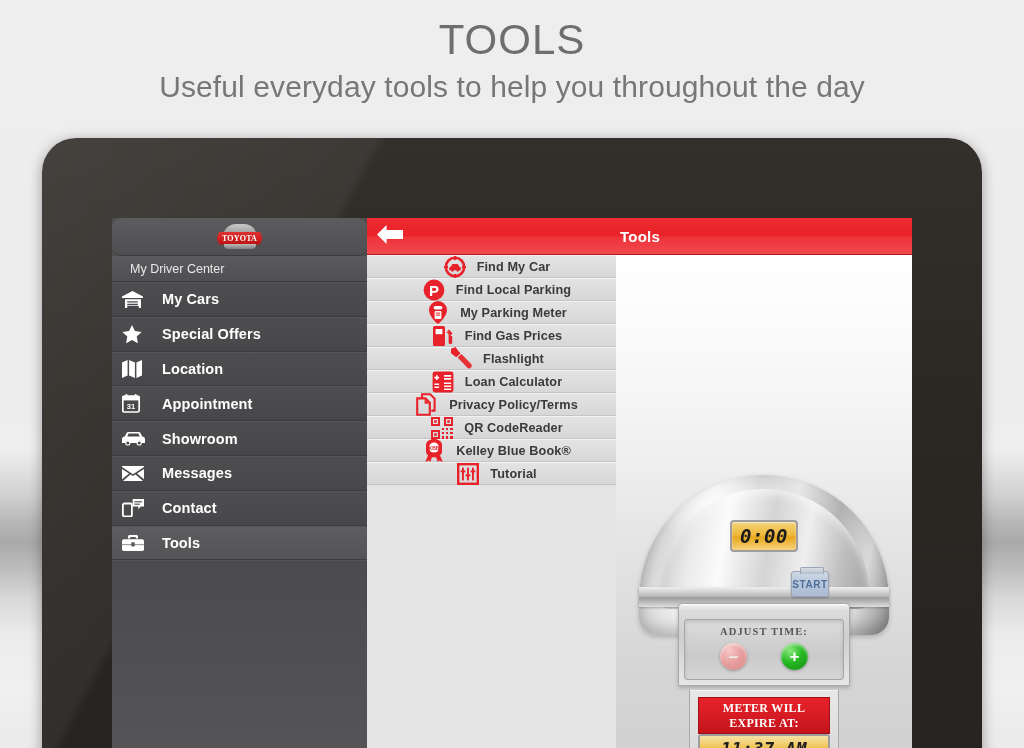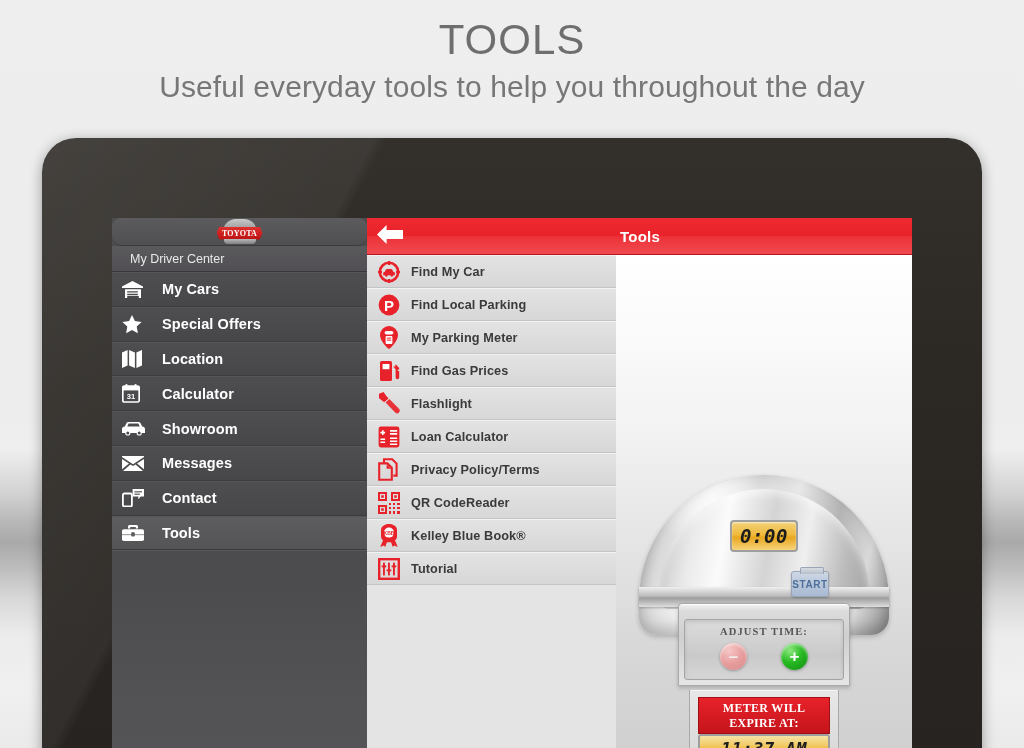--- a/index.html
+++ b/index.html
@@ -71,21 +71,21 @@
   }
 
   
   #sidebar {
     width: 255px; height: 100%;
     background: linear-gradient(to bottom, #4d4d4d 0%, #48474a 50%, #454447 100%);
     position: relative;
     flex: 0 0 255px;
   }
   #sidebar-logo-row {
-    height: 28px;
+    height: 38px;
     display: flex; align-items: center; justify-content: center;
     background: linear-gradient(to bottom, #5c5b5e, #4f4e51);
     border-bottom: 1px solid #3a393b;
     border-radius: 9px;
   }
   .toyota-badge {
     width: 46px; height: 26px; position: relative;
   }
   .toyota-badge .dome {
     position: absolute; left: 6px; top: 0; width: 34px; height: 13px;
@@ -158,30 +158,31 @@
     position: relative;
   }
   #list-head {
     height: 37px;
     background: linear-gradient(to bottom,#ee2a32 0%,#e82228 48%,#ec3238 52%,#f04a50 100%);
     display: flex; align-items: center;
     padding-left: 10px;
     border-bottom: 1px solid #b4181d;
   }
   .list-row {
-    height: 33px;
+    height: 23px;
     display: flex; align-items: center;
     padding-left: 9px;
     border-bottom: 1px solid #c5c5c5;
     border-top: 1px solid #f2f2f2;
     background: linear-gradient(to bottom,#e3e3e3,#d7d7d7);
     font-size: 12.7px;
     color: #3a3a3a;
     font-weight: bold;
     letter-spacing: .1px;
+    justify-content: center;
   }
   .list-row .li-icon {
     width: 26px; height: 24px; margin-right: 9px;
     display: flex; align-items: center; justify-content: center;
     flex: 0 0 26px;
   }
   #list-filler { flex: 1; background: #e4e4e4; }
 
   
   #content {
@@ -402,21 +403,21 @@
           <div class="nav-item">
             <span class="nav-icon">
               <svg width="18" height="19" viewBox="0 0 18 19">
                 <rect x="0.8" y="2" width="16.4" height="16" rx="1.6" fill="none" stroke="#fff" stroke-width="1.7"></rect>
                 <rect x="0.8" y="2" width="16.4" height="4.4" fill="#fff"></rect>
                 <rect x="3.4" y="0" width="2.1" height="3.4" rx="1" fill="#fff"></rect>
                 <rect x="12.5" y="0" width="2.1" height="3.4" rx="1" fill="#fff"></rect>
                 <text x="9" y="15.3" font-size="7.6" font-weight="bold" fill="#fff" text-anchor="middle" font-family="Liberation Sans, sans-serif">31</text>
               </svg>
             </span>
-            <span>Calculator</span>
+            <span>Appointment</span>
           </div>
 
           <div class="nav-item">
             <span class="nav-icon">
               <svg width="23" height="14" viewBox="0 0 23 14">
                   <path fill="#fff" d="M4.4 1.2C4.8.4 5.5 0 6.4 0h10.2c.9 0 1.6.4 2 1.2l1.6 3.3c1.7.3 2.8 1 2.8 2.4V11h-3.2a2.6 2.6 0 0 1-5.2 0H8.4a2.6 2.6 0 0 1-5.2 0H0V6.9c0-1.4 1.1-2.1 2.8-2.4zM6.6 1.6 5.3 4.4h12.4l-1.3-2.8zM5.8 9.4a1.5 1.5 0 1 0 0 3 1.5 1.5 0 0 0 0-3zm11.4 0a1.5 1.5 0 1 0 0 3 1.5 1.5 0 0 0 0-3z"></path>
                 </svg>
             </span>
             <span>Showroom</span>
           </div>

